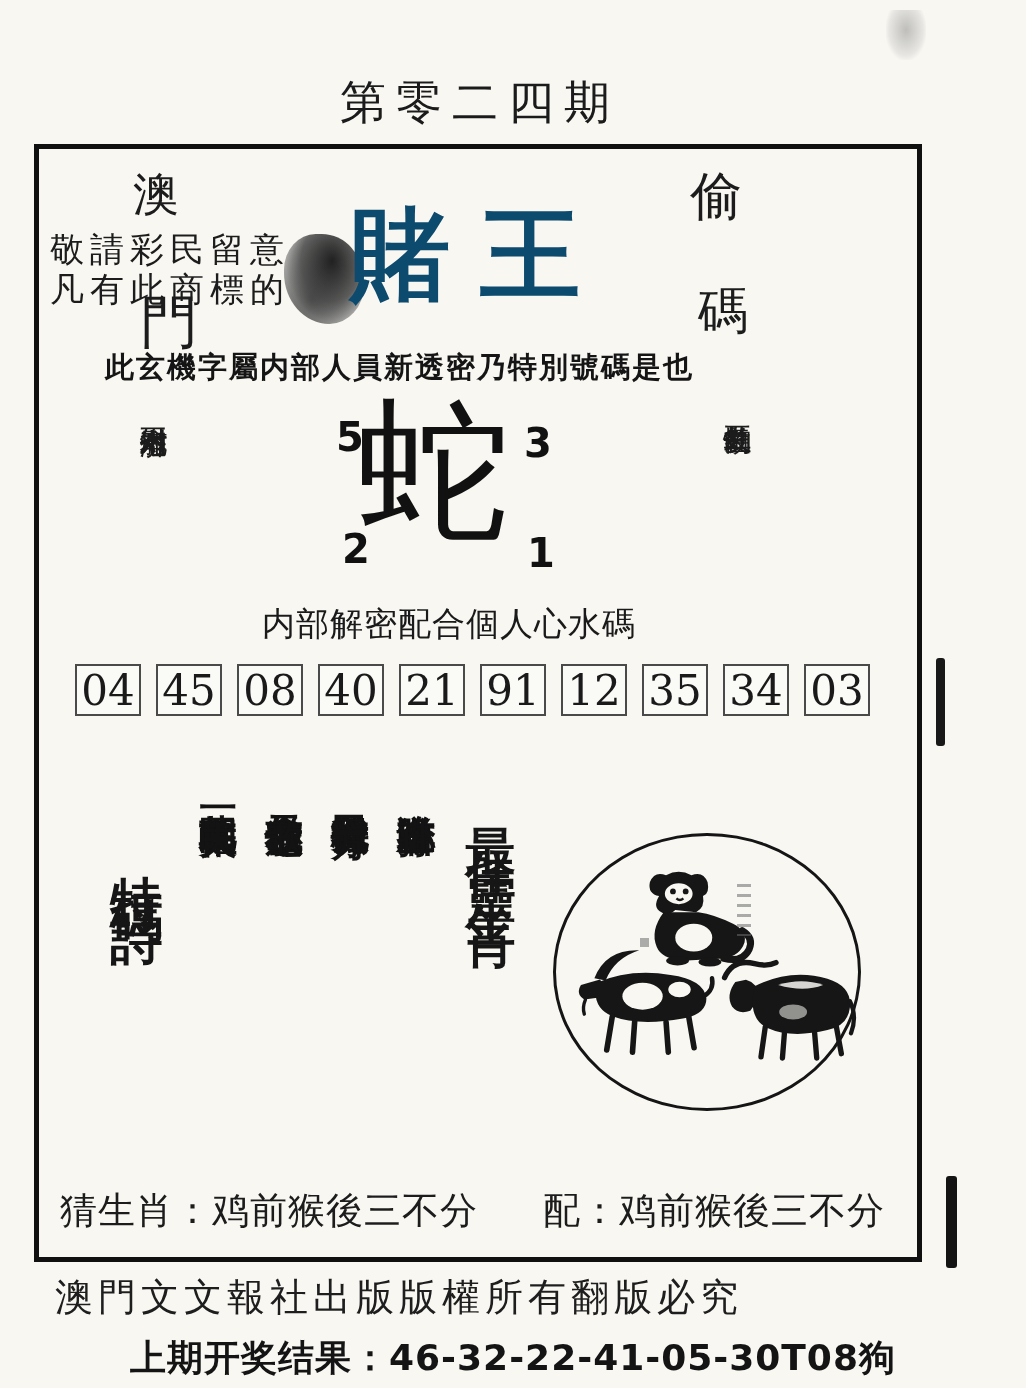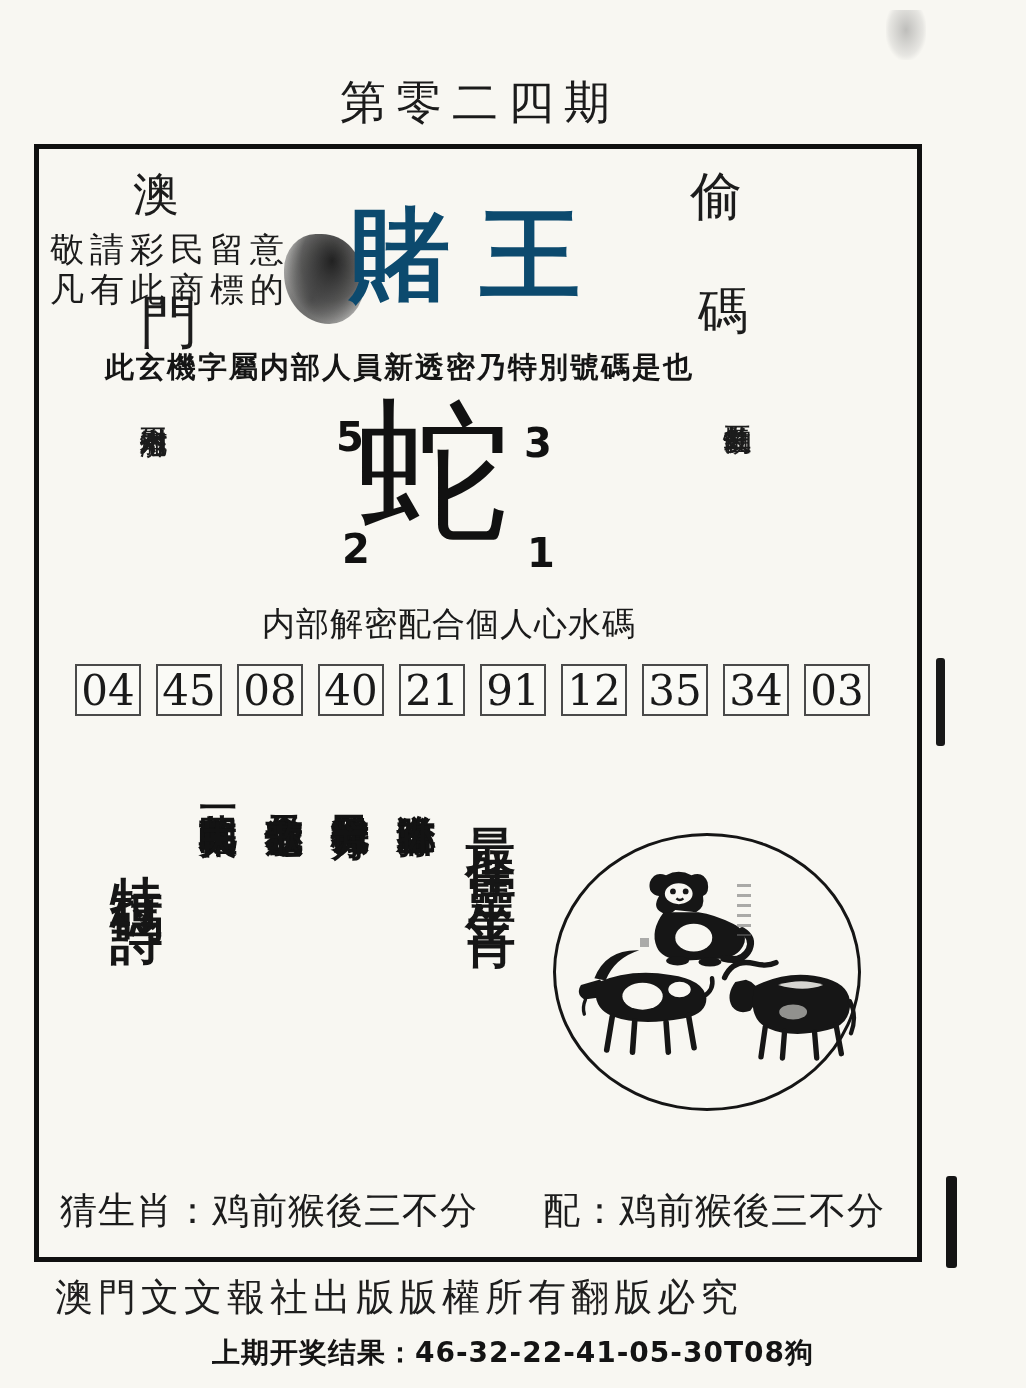--- a/index.html
+++ b/index.html
@@ -73,21 +73,21 @@
   .ox-svg{left:716px;top:946px;width:150px;height:120px;}
   .seal-mark{left:640px;top:938px;width:9px;height:9px;background:#8a8a8a;opacity:.7;}
   .tiny-callig{left:737px;top:884px;width:14px;height:52px;
     background:repeating-linear-gradient(#6a6a6a 0 3px, transparent 3px 10px);
     opacity:.55;}
 
   .hint-guess{left:60px;top:1186px;font-size:37px;letter-spacing:1px;text-align:right;}
   .hint-match{left:543px;top:1186px;font-size:37px;letter-spacing:1px;}
 
   .pub-row{left:55px;top:1272px;width:862px;display:flex;justify-content:flex-start;font-size:38px;letter-spacing:5px;color:#1e1e1e;}
-  .result-line{left:0;top:1334px;width:1026px;text-align:center;font-size:28px;font-weight:bold;letter-spacing:1px;color:#141414;font-family:"DejaVu Sans","Liberation Sans",sans-serif;}
+  .result-line{left:0;top:1334px;width:1026px;text-align:center;font-size:36px;font-weight:bold;letter-spacing:1px;color:#141414;font-family:"DejaVu Sans","Liberation Sans",sans-serif;}
 
   .streak-1{left:936px;top:658px;width:9px;height:88px;background:#181818;border-radius:3px;}
   .streak-2{left:946px;top:1176px;width:11px;height:92px;background:#141414;border-radius:3px;}
   .corner-smudge{left:886px;top:10px;width:40px;height:50px;
     background:radial-gradient(ellipse at 50% 40%, rgba(120,120,120,.45), rgba(160,160,160,.2) 60%, transparent 75%);}
 </style>
 </head>
 <body>
 
 <div class="page">

